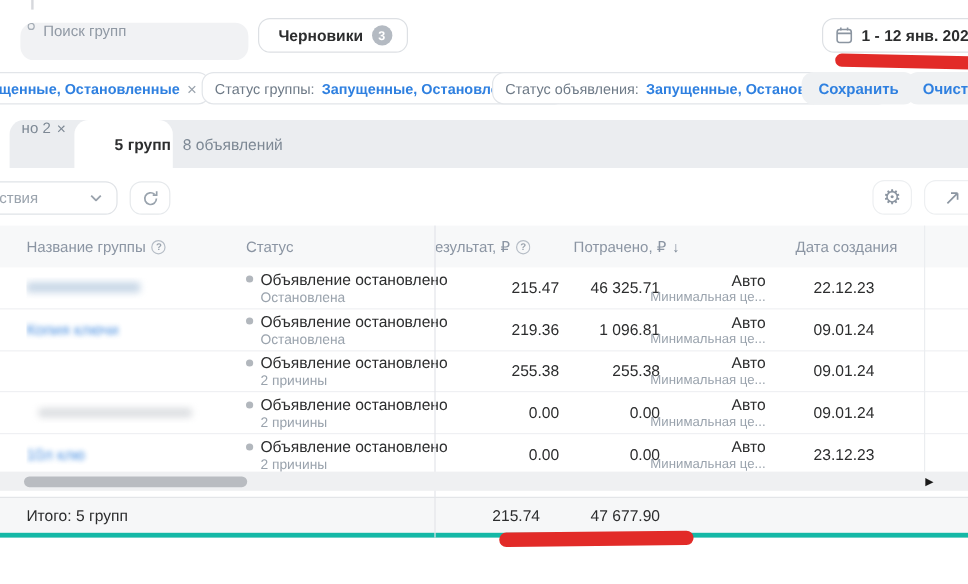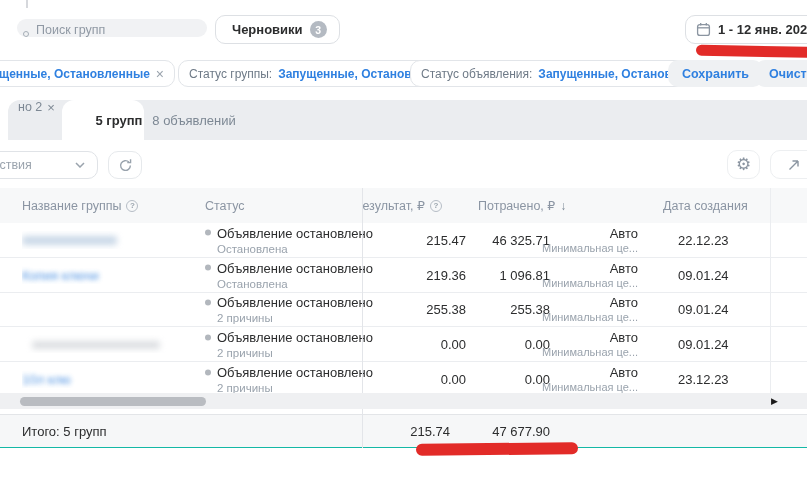--- a/index.html
+++ b/index.html
@@ -1,22 +1,22 @@
 <!DOCTYPE html>
 <html><head>
 <meta charset="utf-8">
 <style>
   * { margin:0; padding:0; box-sizing:border-box; }
   body { background:#fff; font-family:"Liberation Sans","DejaVu Sans",sans-serif; }
   #screen { position:relative; width:807px; height:487px; overflow:hidden; background:#fff; color:#2c2d2e; }
 
   
   .top-artifact { position:absolute; left:26px; top:0; width:2px; height:8px; background:#d6d8dc; }
-  .search-box { position:absolute; left:17px; top:19px; width:190px; height:18px; background:#f1f2f4;
-    border-radius:11px; display:flex; align-items:flex-end; padding-left:12px; overflow:hidden; }
+  .search-box { position:absolute; left:17px; top:19px; width:190px; height:31px; background:#f1f2f4;
+    border-radius:11px; display:flex; align-items:flex-start; padding-left:12px; overflow:hidden; }
   .search-box .mag { width:6px; height:6px; border:1.6px solid #a5adb6; border-radius:50%; margin-left:-6px; margin-right:7px; flex:none; }
   .search-box input { border:none; background:transparent; outline:none; font-size:12.5px; color:#2c2d2e; width:150px;
     font-family:inherit; }
   .search-box input::placeholder { color:#9099a4; }
 
   .drafts-btn { position:absolute; left:215px; top:15px; height:29px; padding:0 12px 0 16px; background:#fff;
     border:1px solid #dde0e4; border-radius:10px; display:flex; align-items:center; gap:7px; cursor:pointer; }
   .drafts-btn .lbl { font-size:13px; font-weight:bold; color:#2c2d2e; }
   .drafts-btn .badge { width:17px; height:17px; border-radius:50%; background:#b4bac2; color:#fff; font-size:10.5px;
     font-weight:bold; display:flex; align-items:center; justify-content:center; }
@@ -28,21 +28,21 @@
   .red-mark-1 { position:absolute; left:696px; top:46px; width:140px; height:11px; background:#e22b28;
     border-radius:7px; transform:rotate(1.2deg); }
 
   
   .chip { position:absolute; top:60px; height:27px; background:#fff; border:1px solid #e2e5e9; border-radius:10px;
     display:flex; align-items:center; gap:6px; padding:0 10px; white-space:nowrap; font-size:12px; cursor:pointer; }
   .chip .flabel { color:#6e7a87; }
   .chip .fvalue { color:#2f80e0; font-weight:bold; }
   .chip .x { color:#9aa3ad; font-size:14px; line-height:1; cursor:pointer; }
   .chip.c1 { left:-75px; width:250px; justify-content:flex-end; }
-  .chip.c2 { left:178px; }
+  .chip.c2 { left:168px; }
   .chip.c3 { left:410px; }
   .chip-action { position:absolute; top:60px; height:27px; border:none; background:#eff1f3; border-radius:10px;
     display:flex; align-items:center; padding:0 14px; font-size:12.5px; font-weight:bold; color:#2f80e0;
     white-space:nowrap; cursor:pointer; }
   .chip-action.save { left:668px; }
   .chip-action.clear { left:755px; }
 
   
   .tabbar { position:absolute; left:8px; top:100px; width:799px; height:40px; background:#ebedf0;
     border-top-left-radius:12px; }
@@ -103,21 +103,21 @@
 
   .vdiv-left { position:absolute; left:362px; top:188px; width:1px; height:260px; background:#e3e5e9; z-index:2; }
   .vdiv-right { position:absolute; left:770px; top:188px; width:1px; height:205px; background:#ebedf0; z-index:2; }
 
   .hscroll { position:absolute; left:0px; top:393px; width:807px; height:16px; background:#eff0f2; z-index:3; }
   .hscroll .thumb { position:absolute; left:20px; top:4px; width:186px; height:9px; background:#b9bcc1;
     border-radius:5px; cursor:grab; }
   .scroll-right { position:absolute; left:771px; top:396px; z-index:4; font-size:9px; color:#1a1a1a; cursor:pointer; }
 
   .totals { position:absolute; left:0; top:414px; width:807px; height:34px; background:#f6f7f8;
-    border-top:1px solid #e3e5e8; border-bottom:1px solid #14b8a6; z-index:1; }
+    border-top:1px solid #e3e5e8; border-bottom:4px solid #14b8a6; z-index:1; }
   .totals .tcell { position:absolute; top:50%; transform:translateY(-50%); font-size:13px; color:#2c2d2e; white-space:nowrap; }
   .t-label { left:22px; }
   .t-cpr { left:363px; width:87px; text-align:right; }
   .t-spent { left:460px; width:90px; text-align:right; }
 
   .red-mark-2 { position:absolute; left:416px; top:443px; width:162px; height:12px; background:#e22b28;
     border-radius:8px; transform:rotate(-0.6deg); z-index:5; }
 </style>
 </head>
 <body>

